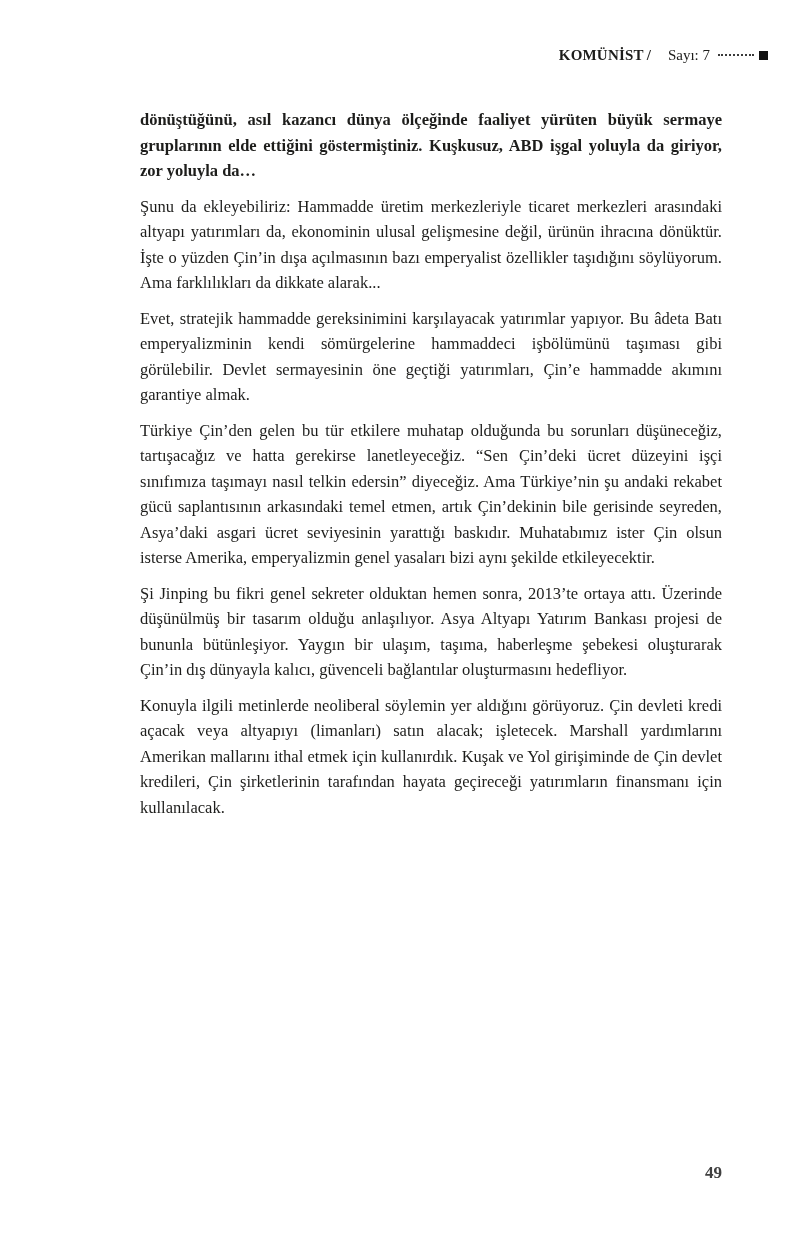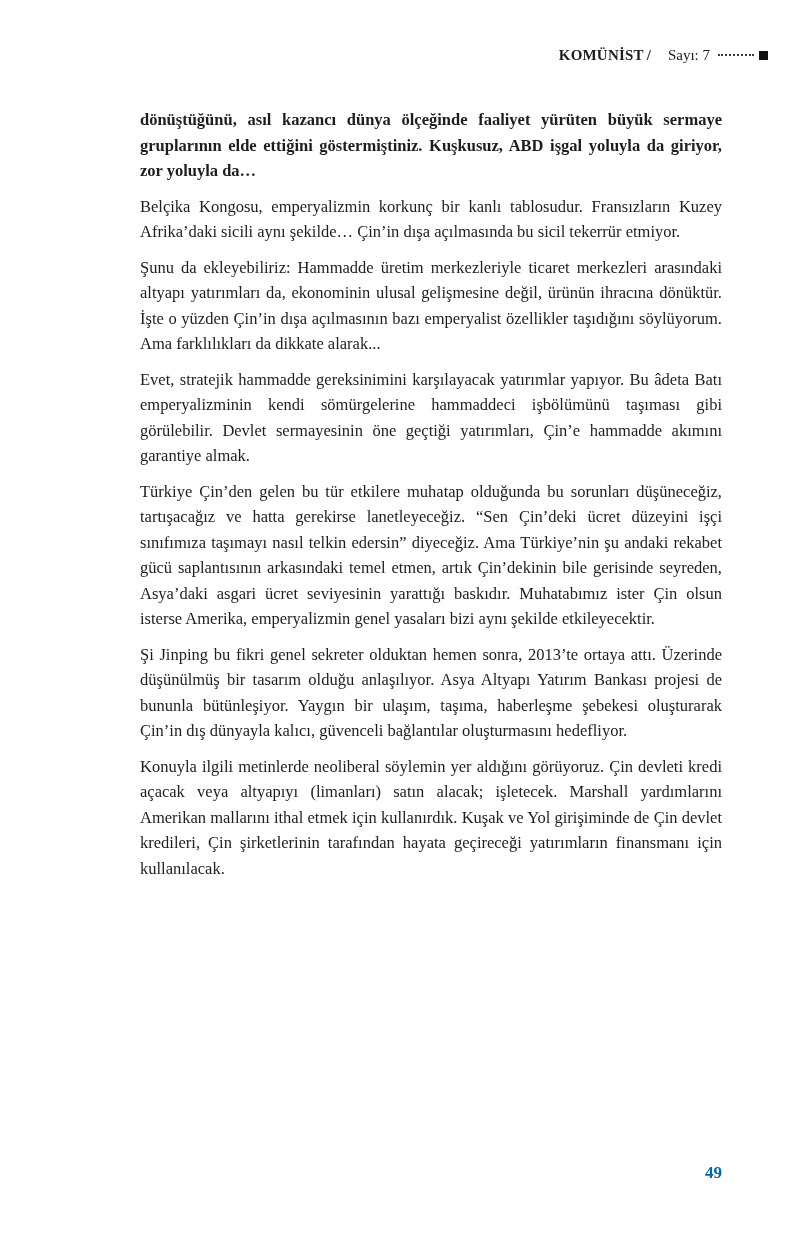--- a/index.html
+++ b/index.html
@@ -75,39 +75,38 @@
     font-weight: bold;
   }
 
   
   .page-footer {
     position: absolute;
     bottom: 58px;
     right: 76px;
     font-size: 17px;
     font-weight: bold;
-    color: #0369a1;
+    color: #404040;
   }
 </style>
 </head>
 <body>
 
 <div class="page">
 
   <header class="running-header">
     <span class="journal-name">KOMÜNİST</span>
     <span class="journal-sep">/</span>
     <span class="issue-label">Sayı: 7</span>
     <span class="header-dots"></span>
     <span class="header-square"></span>
   </header>
 
   <main class="article-body">
     <p class="para" data-type="question">dönüştüğünü, asıl kazancı dünya ölçeğinde faaliyet yürüten büyük sermaye gruplarının elde ettiğini göstermiştiniz. Kuşkusuz, ABD işgal yoluyla da giriyor, zor yoluyla da…</p>
-    <p class="para" data-type="answer">Belçika Kongosu, emperyalizmin korkunç bir kanlı tablosudur. Fransızların Kuzey Afrika’daki sicili aynı şekilde… Çin’in dışa açılmasında bu sicil tekerrür etmiyor.</p>
     <p class="para" data-type="answer">Şunu da ekleyebiliriz: Hammadde üretim merkezleriyle ticaret merkezleri arasındaki altyapı yatırımları da, ekonominin ulusal gelişmesine değil, ürünün ihracına dönüktür. İşte o yüzden Çin’in dışa açılmasının bazı emperyalist özellikler taşıdığını söylüyorum. Ama farklılıkları da dikkate alarak...</p>
     <p class="para" data-type="answer">Evet, stratejik hammadde gereksinimini karşılayacak yatırımlar yapıyor. Bu âdeta Batı emperyalizminin kendi sömürgelerine hammaddeci işbölümünü taşıması gibi görülebilir. Devlet sermayesinin öne geçtiği yatırımları, Çin’e hammadde akımını garantiye almak.</p>
     <p class="para" data-type="answer">Türkiye Çin’den gelen bu tür etkilere muhatap olduğunda bu sorunları düşüneceğiz, tartışacağız ve hatta gerekirse lanetleyeceğiz. “Sen Çin’deki ücret düzeyini işçi sınıfımıza taşımayı nasıl telkin edersin” diyeceğiz. Ama Türkiye’nin şu andaki rekabet gücü saplantısının arkasındaki temel etmen, artık Çin’dekinin bile gerisinde seyreden, Asya’daki asgari ücret seviyesinin yarattığı baskıdır. Muhatabımız ister Çin olsun isterse Amerika, emperyalizmin genel yasaları bizi aynı şekilde etkileyecektir.</p>
     <p class="para" data-type="answer">Şi Jinping bu fikri genel sekreter olduktan hemen sonra, 2013’te ortaya attı. Üzerinde düşünülmüş bir tasarım olduğu anlaşılıyor. Asya Altyapı Yatırım Bankası projesi de bununla bütünleşiyor. Yaygın bir ulaşım, taşıma, haberleşme şebekesi oluşturarak Çin’in dış dünyayla kalıcı, güvenceli bağlantılar oluşturmasını hedefliyor.</p>
     <p class="para" data-type="answer">Konuyla ilgili metinlerde neoliberal söylemin yer aldığını görüyoruz. Çin devleti kredi açacak veya altyapıyı (limanları) satın alacak; işletecek. Marshall yardımlarını Amerikan mallarını ithal etmek için kullanırdık. Kuşak ve Yol girişiminde de Çin devlet kredileri, Çin şirketlerinin tarafından hayata geçireceği yatırımların finansmanı için kullanılacak.</p>
   </main>
 
   <footer class="page-footer">49</footer>
 
 </div>

